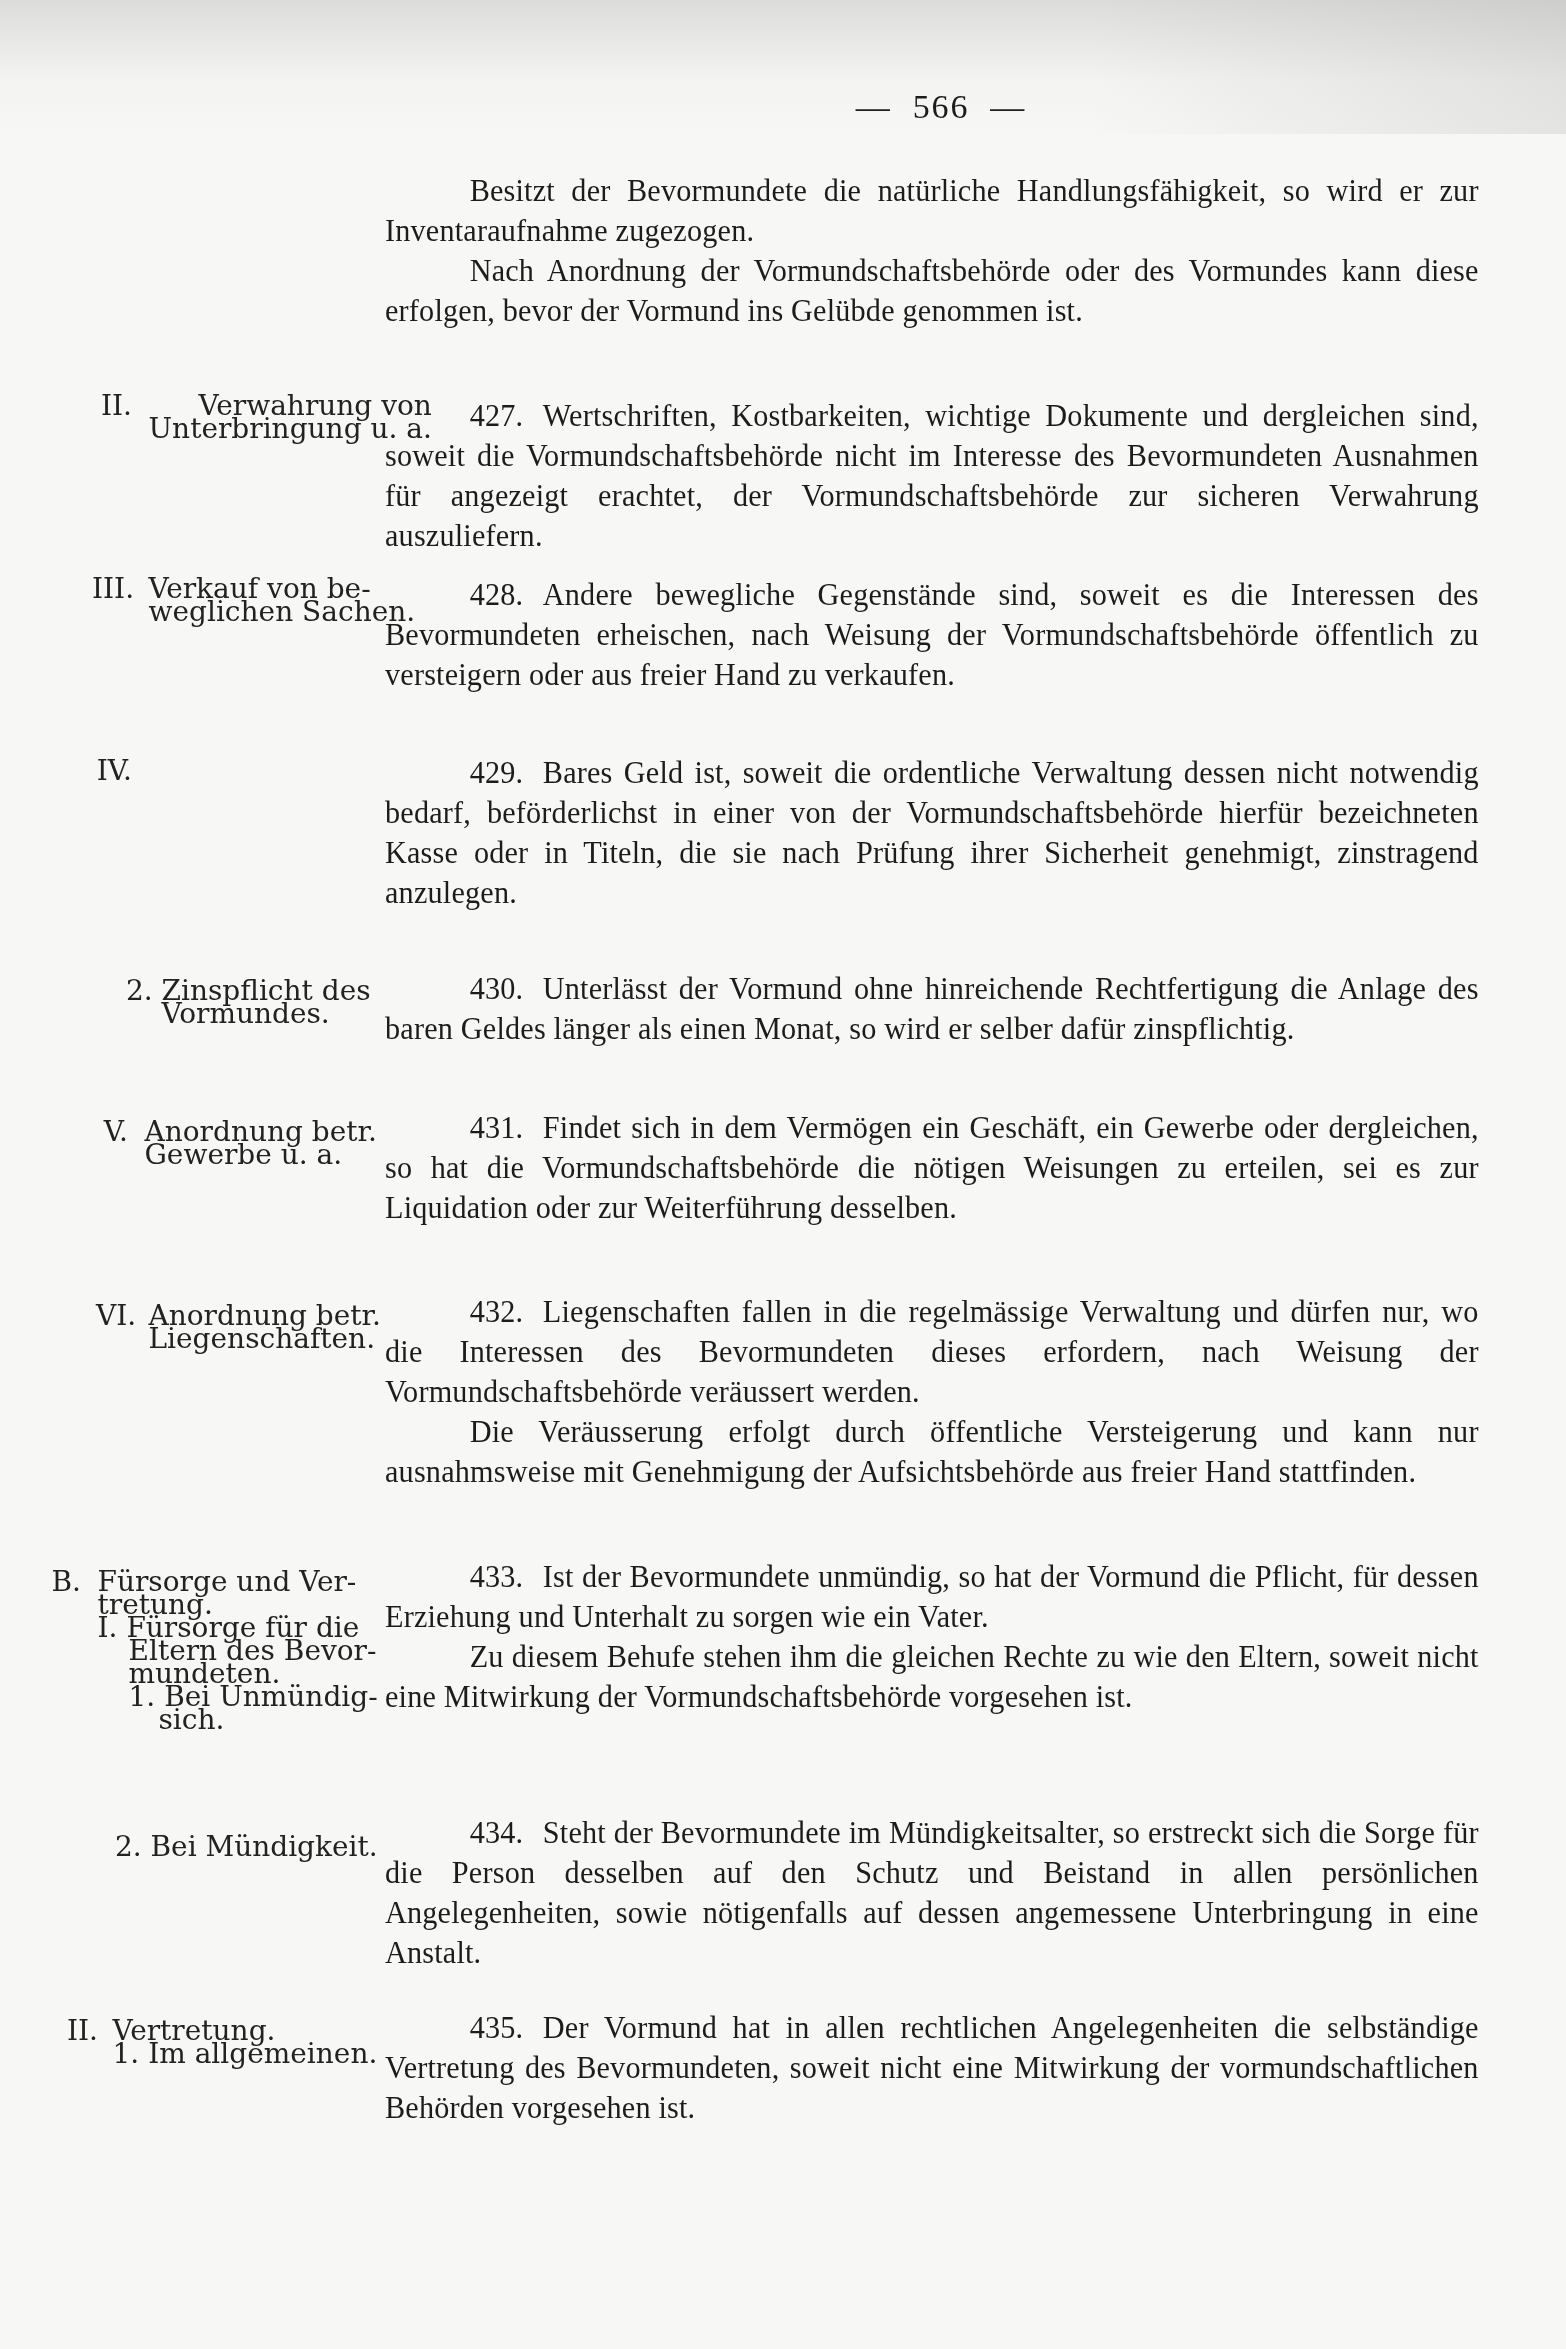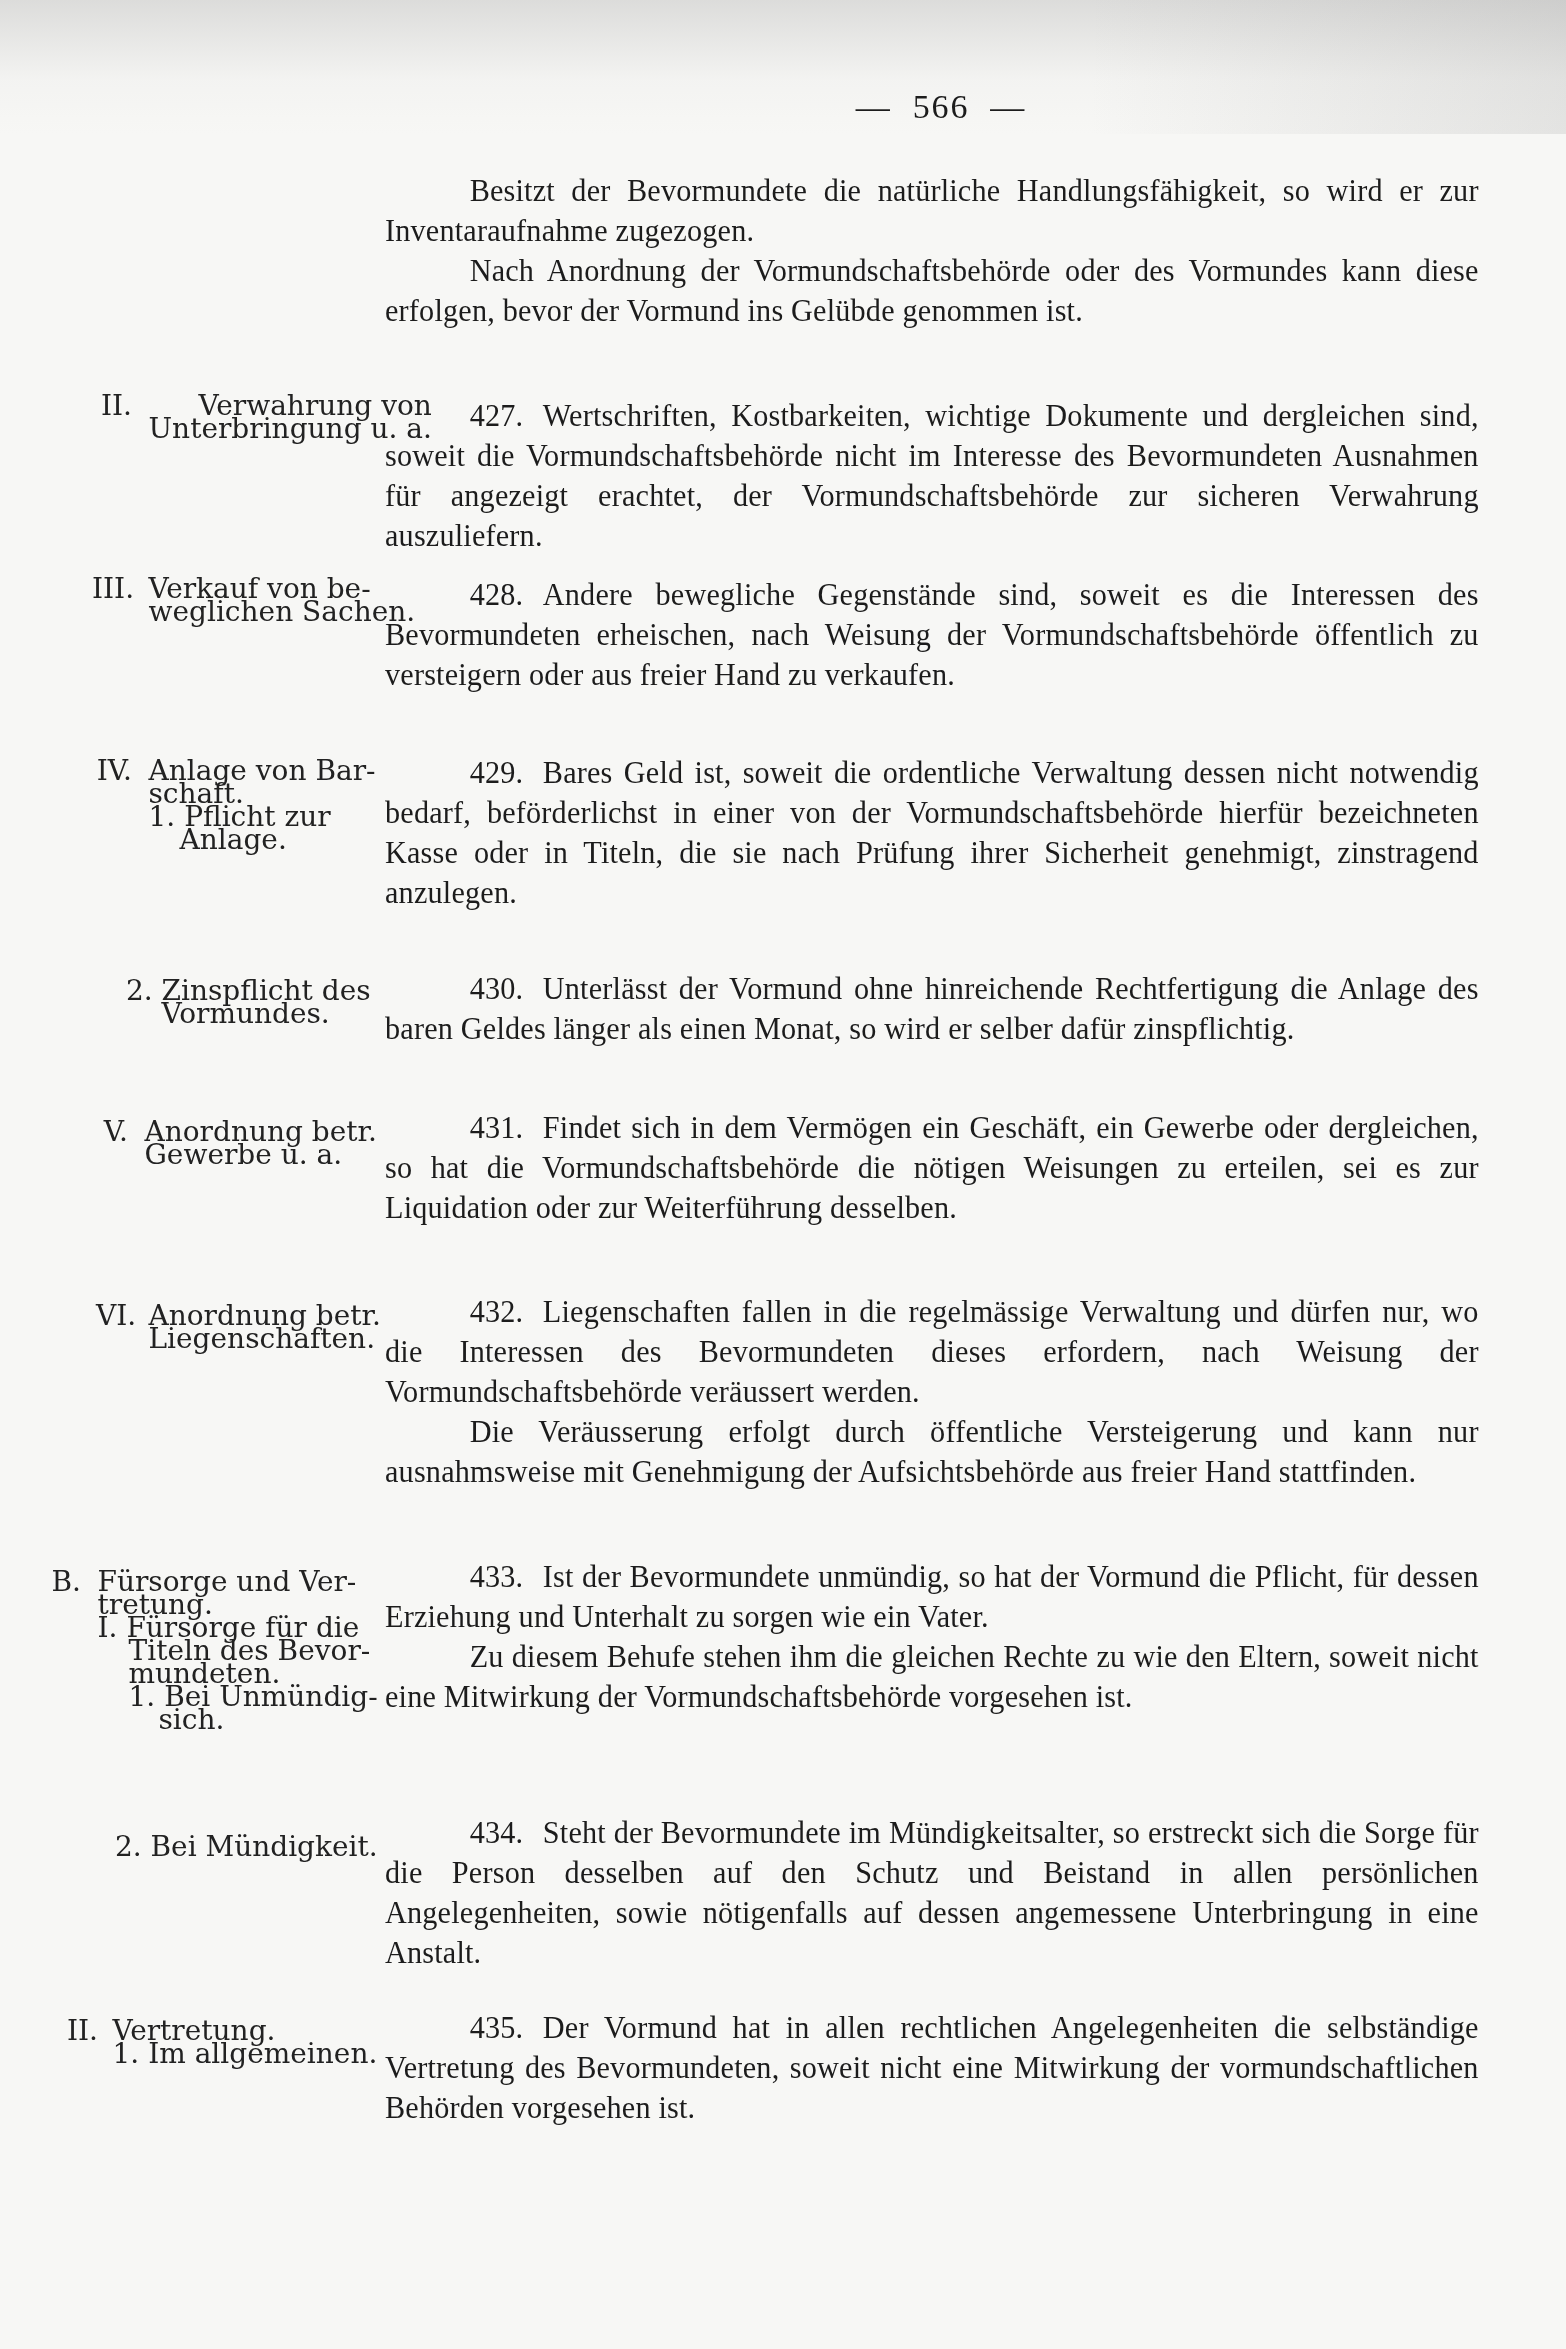--- a/index.html
+++ b/index.html
@@ -112,26 +112,20 @@
 <div class="note" style="top:577px; left:92px;">
   <span class="lbl" style="width:40px;">III.</span>
   <span style="display:inline-block; vertical-align:top; margin-left:7.6px;">
     <span class="line">Verkauf von be-</span>
     <span class="line">weglichen Sachen.</span>
   </span>
 </div>
 
 <div class="note" style="top:759px; left:92px;">
   <span class="lbl" style="width:40px;">IV.</span>
-  <span style="display:inline-block; vertical-align:top; margin-left:7.6px;">
-    <span class="line">Anlage von Bar-</span>
-    <span class="line">schaft.</span>
-    <span class="line"><span>1.</span> <span>Pflicht zur</span></span>
-    <span class="line" style="padding-left:31px;">Anlage.</span>
-  </span>
 </div>
 
 <div class="note" style="top:979px; left:126px;">
   <span class="lbl" style="width:19px;">2.</span>
   <span style="display:inline-block; vertical-align:top; margin-left:7.6px;">
     <span class="line">Zinspflicht des</span>
     <span class="line">Vormundes.</span>
   </span>
 </div>
 
@@ -150,21 +144,21 @@
     <span class="line">Liegenschaften.</span>
   </span>
 </div>
 
 <div class="note" style="top:1570px; left:50px;">
   <span class="lbl" style="width:31px;">B.</span>
   <span style="display:inline-block; vertical-align:top; margin-left:7.6px;">
     <span class="line">Fürsorge und Ver-</span>
     <span class="line">tretung.</span>
     <span class="line"><span>I.</span> <span>Fürsorge für die</span></span>
-    <span class="line" style="padding-left:31px;">Titeln des Bevor-</span>
+    <span class="line" style="padding-left:31px;">Eltern des Bevor-</span>
     <span class="line" style="padding-left:31px;">mundeten.</span>
     <span class="line" style="padding-left:31px;"><span>1.</span> <span>Bei Unmündig-</span></span>
     <span class="line" style="padding-left:61px;">sich.</span>
   </span>
 </div>
 
 <div class="note" style="top:1835px; left:115px;">
   <span class="lbl" style="width:19px;">2.</span>
   <span style="display:inline-block; vertical-align:top; margin-left:7.6px;">
     <span class="line">Bei Mündigkeit.</span>

